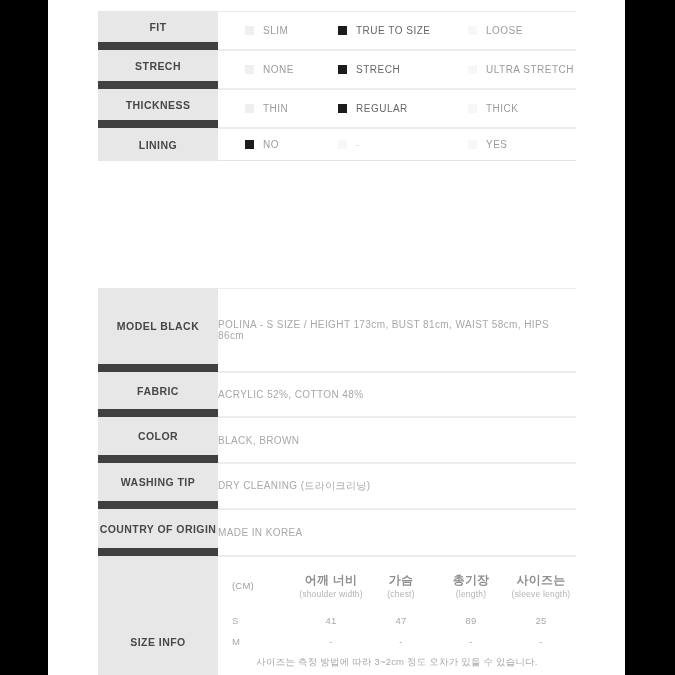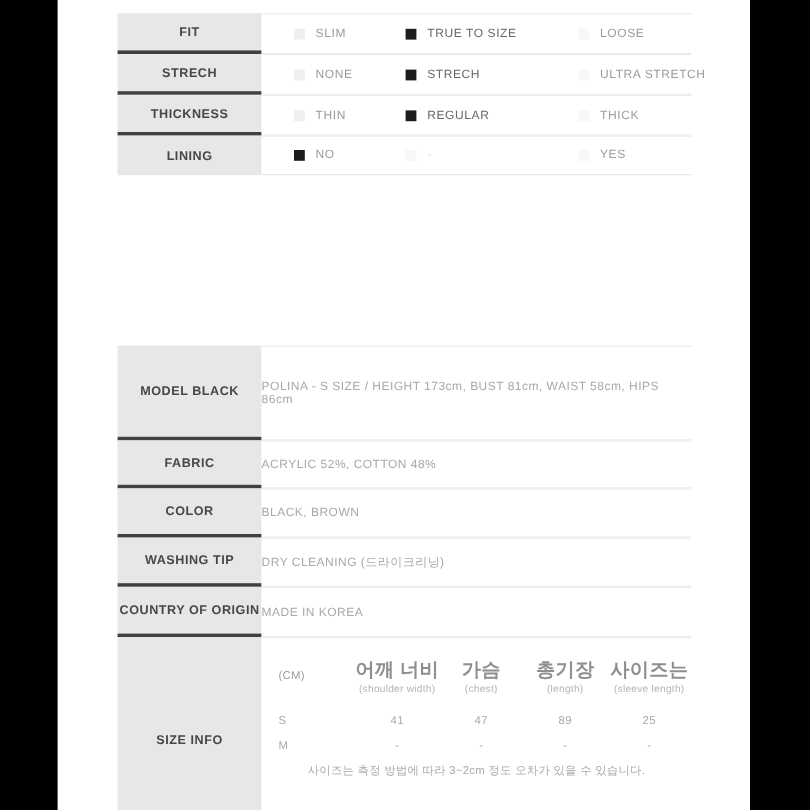--- a/index.html
+++ b/index.html
@@ -40,21 +40,21 @@
     vertical-align: middle;
     padding: 0;
   }
   .lbl {
     background: #e7e7e7;
     color: #474747;
     font-size: 10.5px;
     font-weight: bold;
     letter-spacing: 0.45px;
     text-align: center;
-    border-bottom: 3px solid #404040;
+    border-bottom: 8px solid #404040;
   }
   .val {
     background: #ffffff;
     border-top: 1px solid #ececec;
     border-bottom: 1px solid #ececec;
     color: #a8a8a8;
     font-size: 10px;
     letter-spacing: 0.4px;
   }
 
@@ -76,21 +76,21 @@
     position: absolute;
     top: 0;
     height: 31px;
     display: flex;
     align-items: center;
     gap: 9px;
     white-space: nowrap;
   }
   .opt.c1 { left: 27px; }
   .opt.c2 { left: 120px; justify-content: center; }
-  .opt.c3 { left: 264px; text-align: center; }
+  .opt.c3 { left: 250px; text-align: center; }
 
   .box {
     width: 9px;
     height: 9px;
     flex: 0 0 auto;
     display: inline-block;
   }
   .box.on  { background: #1c1c1c; }
   .box.off { background: #efefef; }
   .box.faint { background: #f7f7f7; }
@@ -132,21 +132,21 @@
     padding-left: 14px;
     width: 64px;
   }
   .size-grid th {
     padding: 4px 0 10px 0;
     line-height: 1.32;
     color: #9e9e9e;
   }
   .size-grid th .ko {
     display: block;
-    font-size: 16px;
+    font-size: 12px;
     font-weight: bold;
     color: #8f8f8f;
   }
   .size-grid th .en {
     display: block;
     font-size: 8.5px;
     color: #b4b4b4;
   }
   .size-grid td {
     height: 21px;

